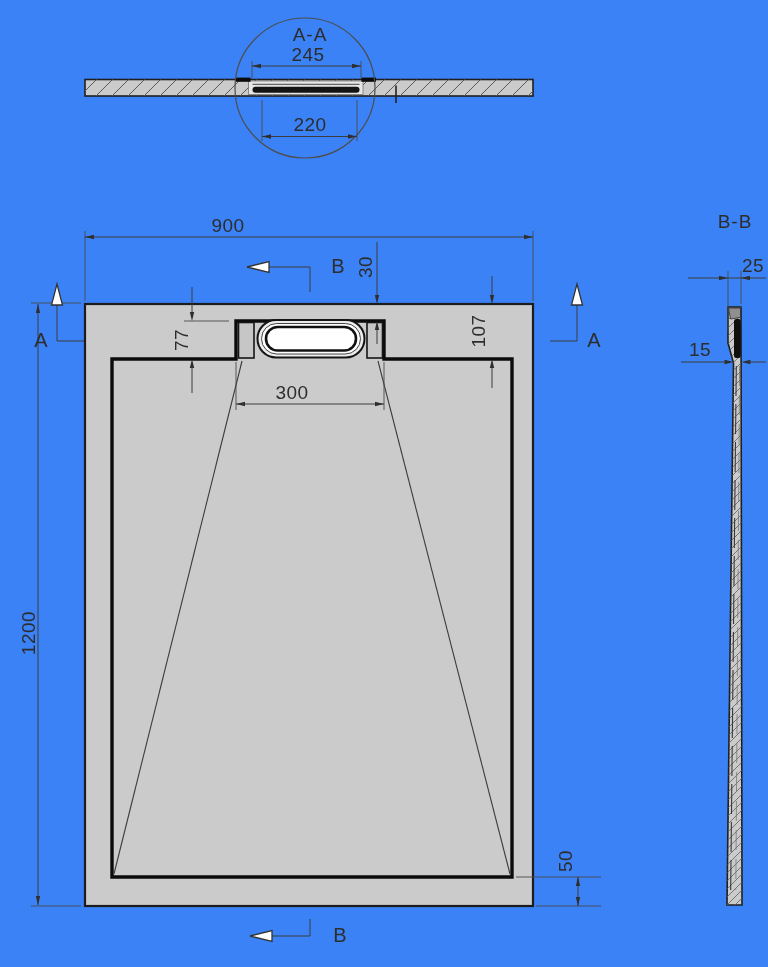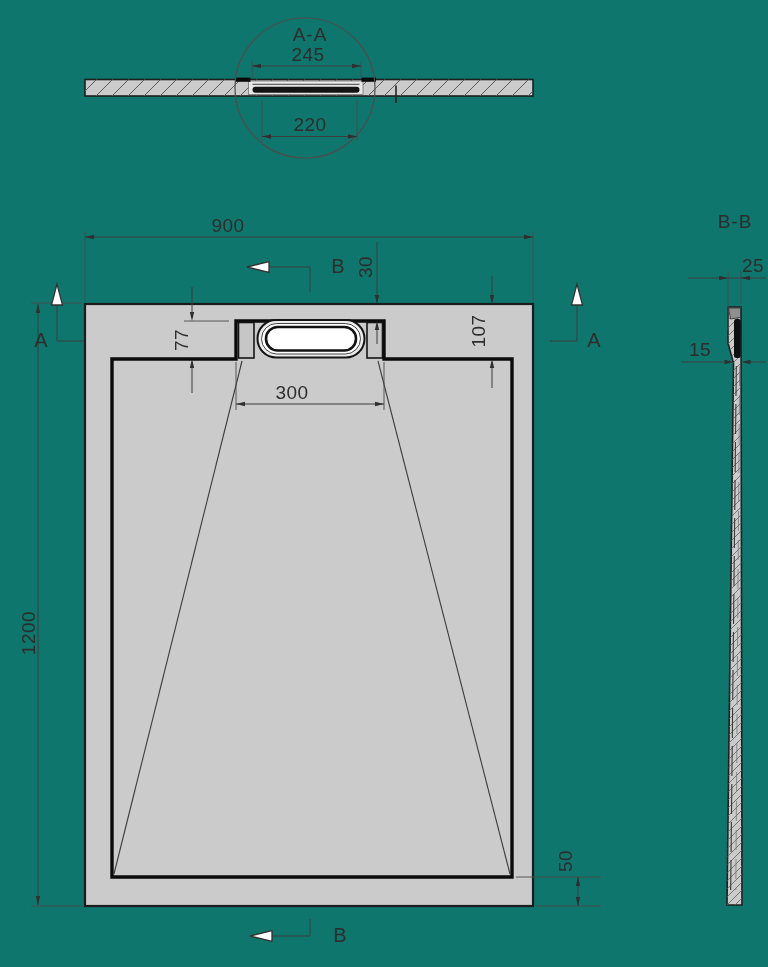--- a/index.html
+++ b/index.html
@@ -1,16 +1,16 @@
 <!DOCTYPE html>
 <html><head>
 <meta charset="utf-8">
 <style>
   html,body{margin:0;padding:0;background:#ffffff;}
-  .sheet{position:relative;width:768px;height:967px;background:#0f766e;overflow:hidden;text-align:right;}
+  .sheet{position:relative;width:768px;height:967px;background:#3b82f6;overflow:hidden;text-align:right;}
   svg{display:block;}
   text{font-family:"Liberation Sans", sans-serif;fill:#2d2d2d;}
   .dim-label{font-size:19px;letter-spacing:0.5px;}
   .title-label{font-size:19px;letter-spacing:1px;}
   .section-letter{font-size:20px;}
   .thin{stroke:#3c3c3c;stroke-width:1;fill:none;}
   .ext{stroke:#4a4a4a;stroke-width:0.9;fill:none;}
   .arrow{fill:#2f2f2f;stroke:none;}
   .open-arrow{fill:#ffffff;stroke:#333333;stroke-width:1.3;}
 </style>

